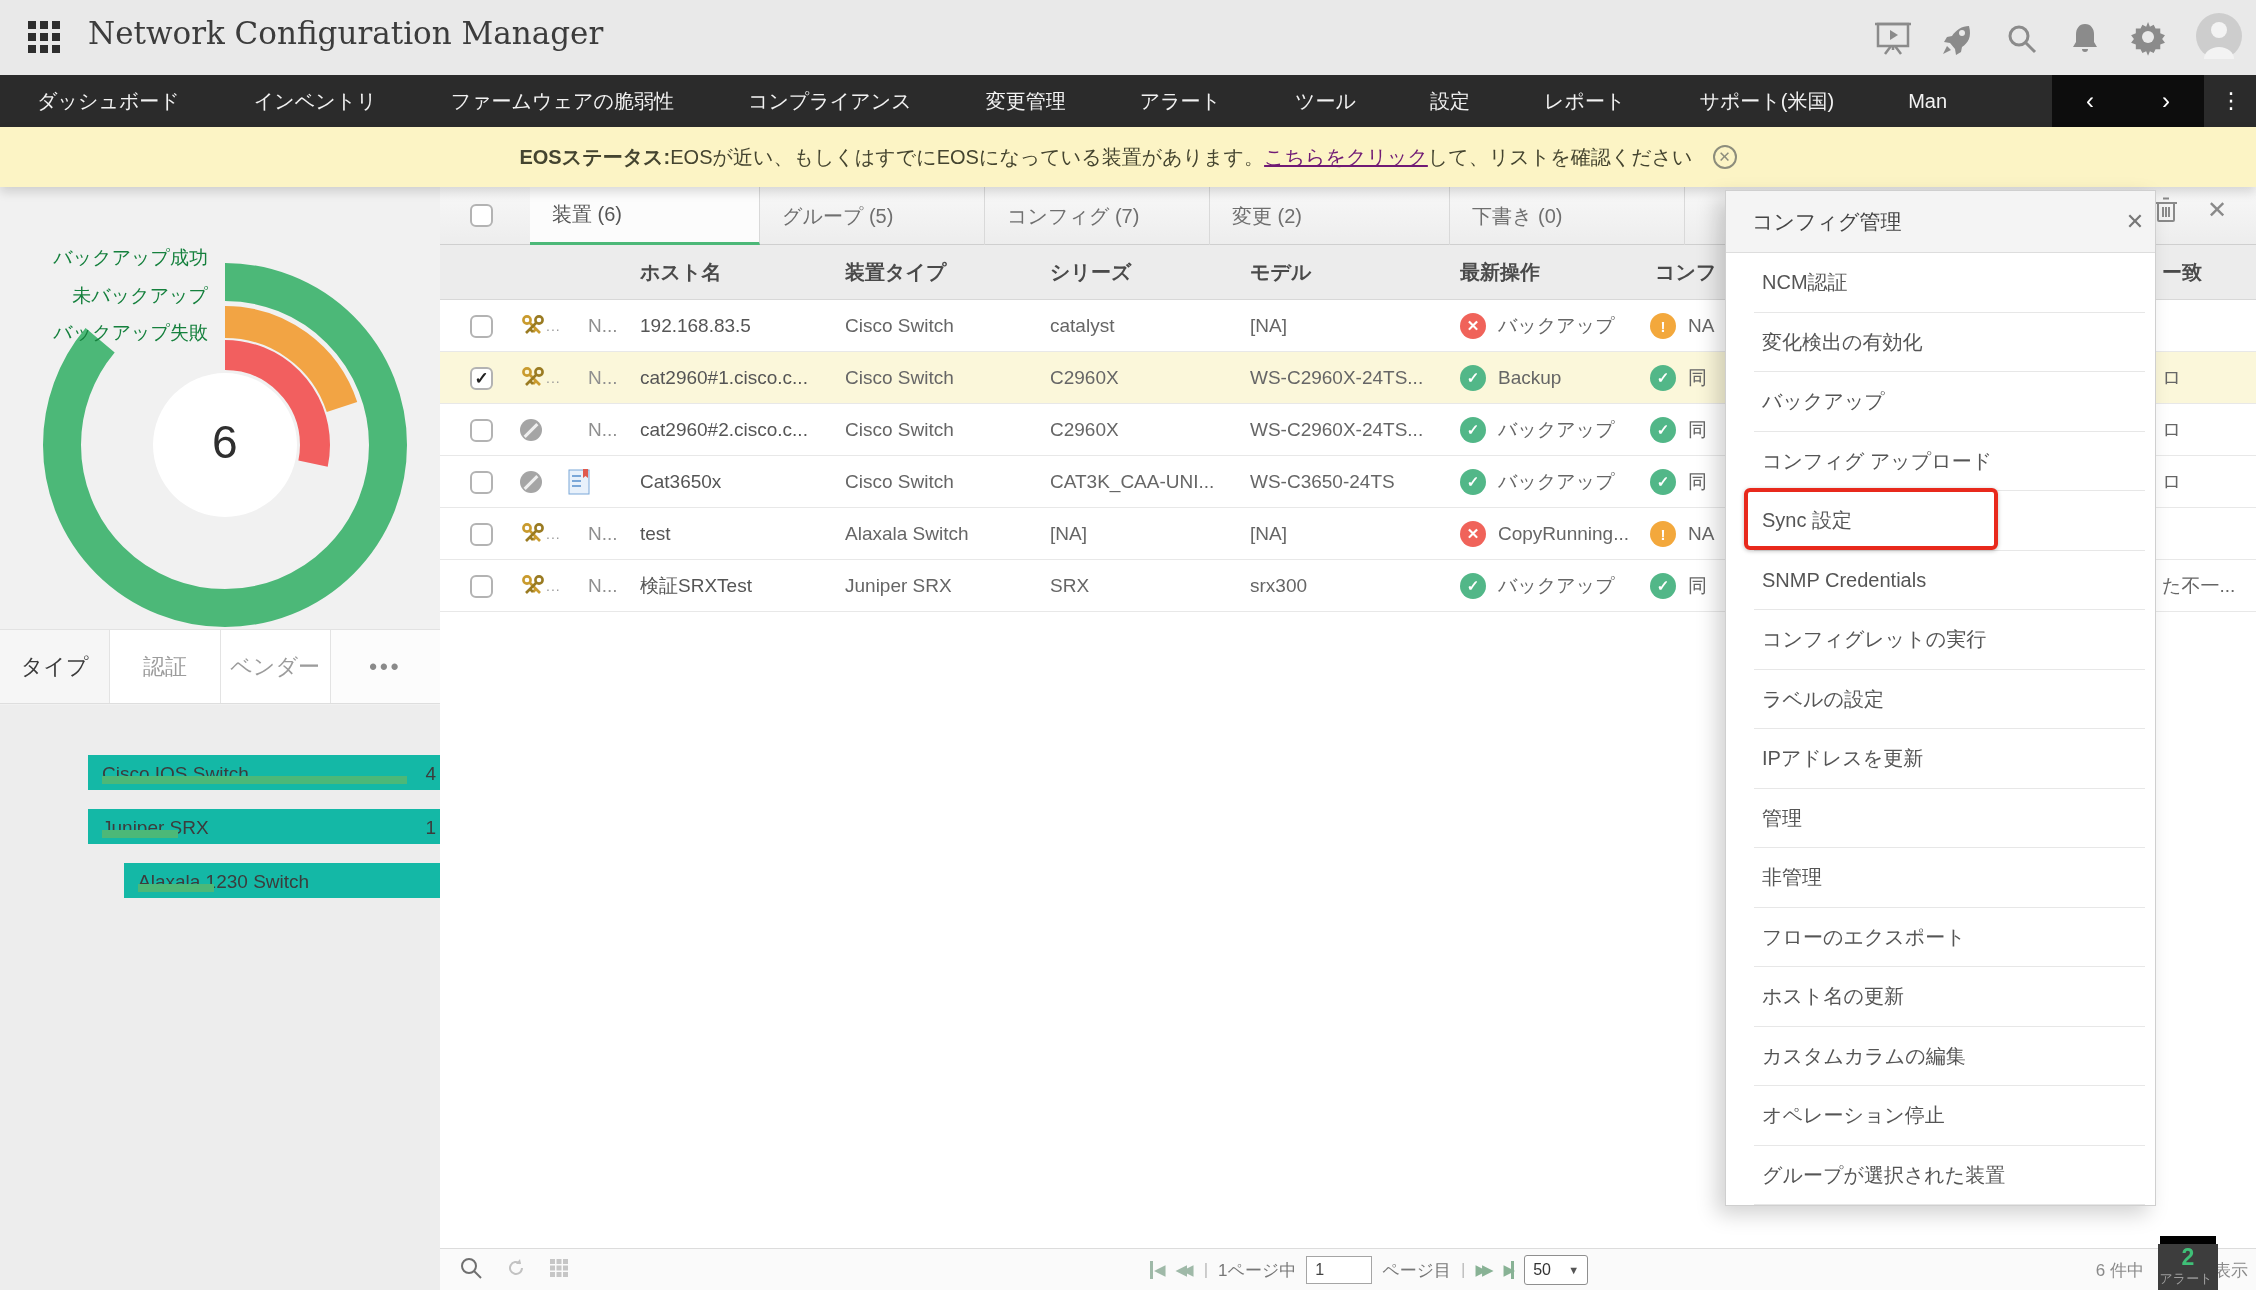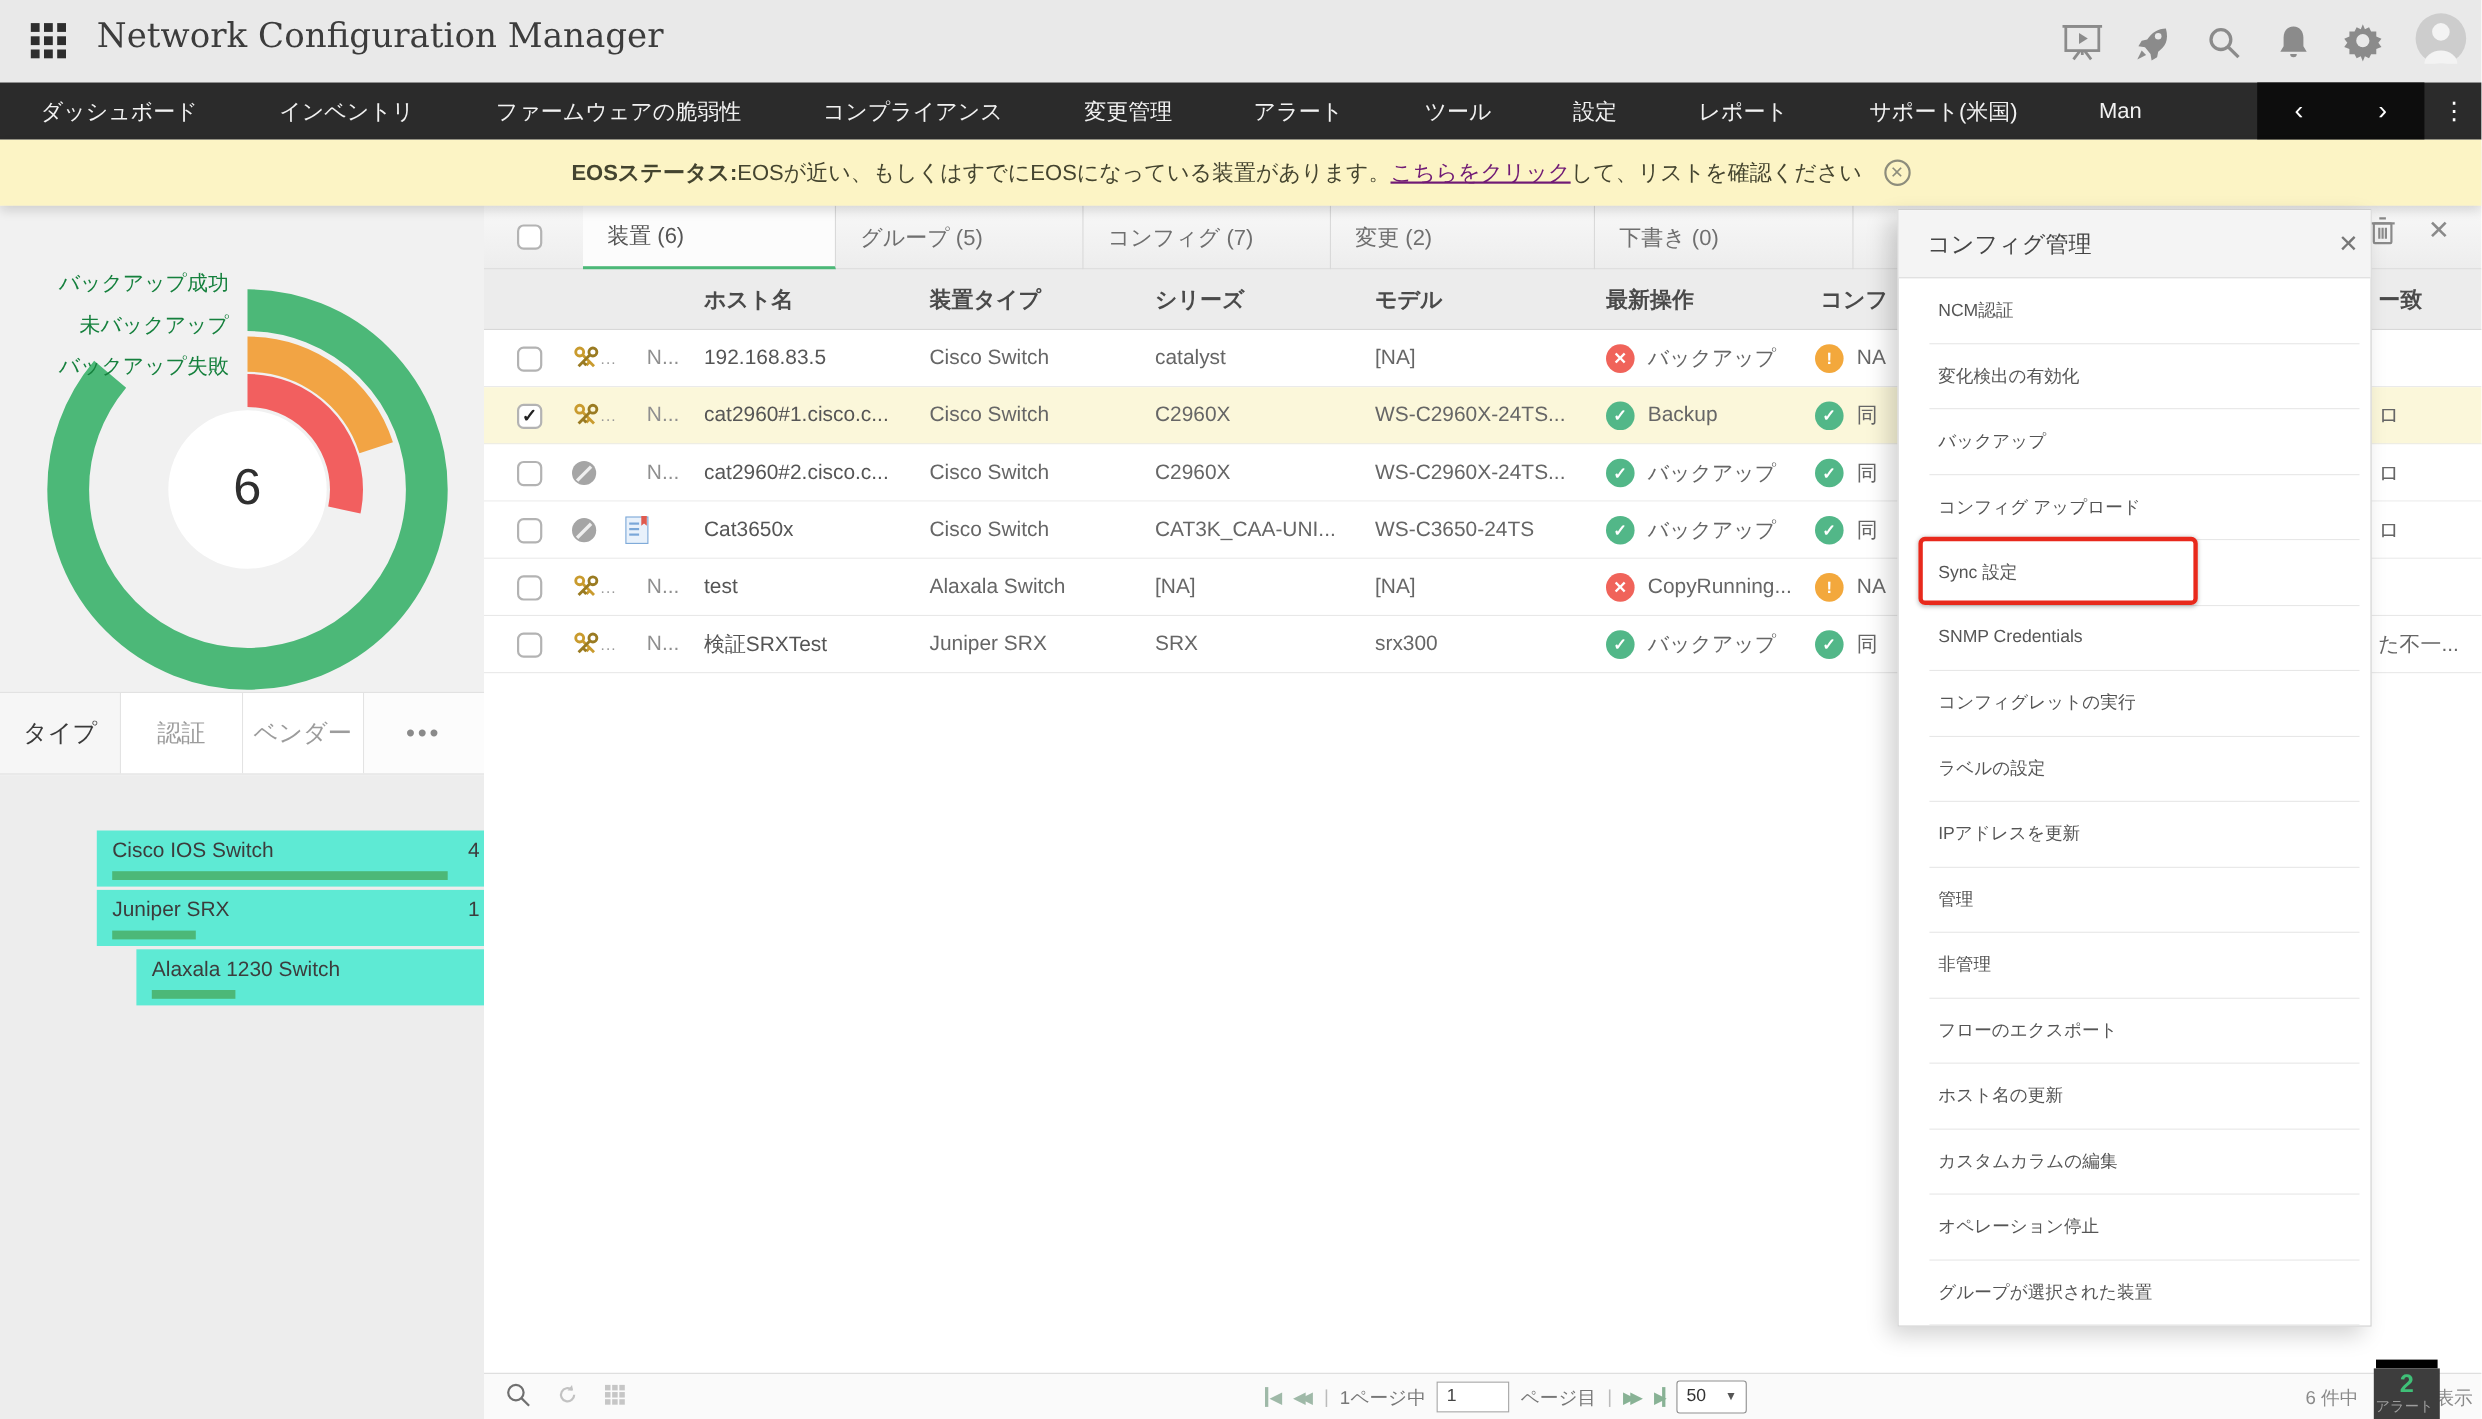--- a/index.html
+++ b/index.html
@@ -36,21 +36,21 @@
   
   .sidebar { position:absolute; left:0; top:187px; width:440px; height:1103px; background:#f1f1f1; }
   .donut-label { position:absolute; right:232px; font-size:19px; color:#15803d; white-space:nowrap; }
   .donut-center { position:absolute; font-size:46px; color:#2f2f2f; }
   .side-tabs { position:absolute; left:0; top:442px; width:440px; height:75px; display:flex; border-top:1px solid #e2e2e2; border-bottom:1px solid #dedede; }
   .side-tab { flex:1; display:flex; align-items:center; justify-content:center; font-size:22px; color:#9c9c9c;
     background:#fff; border-right:1px solid #e3e3e3; cursor:pointer; }
   .side-tab.active { background:#f6f6f6; color:#3a3a3a; }
   .side-tab.more { letter-spacing:3px; font-weight:bold; color:#8a8a8a; border-right:none; background:#fcfcfc; }
   .side-body { position:absolute; left:0; top:518px; width:440px; bottom:0; background:#ededed; }
-  .vendor-card { position:absolute; left:88px; width:360px; height:51px; background:#5eead4; }
+  .vendor-card { position:absolute; left:88px; width:360px; height:35px; background:#14b8a6; }
   .vendor-name { position:absolute; left:14px; top:8px; font-size:19px; color:#3c3c3c; }
   .vendor-count { position:absolute; right:12px; top:8px; font-size:19px; color:#3c3c3c; }
   .vendor-bar { position:absolute; left:14px; bottom:6px; height:8px; background:#4cb878; }
 
   
   .main { position:absolute; left:440px; top:187px; width:1816px; height:1061px; background:#fff; }
   .tabstrip { position:absolute; left:0; top:0; width:1816px; height:58px; background:linear-gradient(#f8f8f8,#ededed); border-bottom:1px solid #cfcfcf; }
   .cb { width:23px; height:23px; border:2px solid #b3b3b3; border-radius:6px; background:#fff; cursor:pointer;
     display:flex; align-items:center; justify-content:center; font-size:17px; color:#222; font-weight:bold; }
   .selectall { position:absolute; left:30px; top:17px; }
@@ -71,21 +71,21 @@
     color:#fff; font-size:15px; font-weight:bold; margin-right:12px; flex:none; }
   .blocked { width:22px; height:22px; border-radius:50%; background:#a5a5a5; position:relative; }
   .blocked i { position:absolute; left:2px; top:9.5px; width:18px; height:3px; background:#efefef; transform:rotate(-45deg); }
 
   
   .panel { position:absolute; left:1725px; top:190px; width:431px; height:1016px; background:#fff;
     border:1px solid #cfcfcf; box-shadow:-8px 8px 20px rgba(0,0,0,.18); z-index:5; }
   .panel-head { height:62px; background:#f4f4f4; border-bottom:1px solid #ddd; display:flex; align-items:center; }
   .panel-title { font-size:21px; color:#454545; padding-left:26px; flex:1; }
   .panel-close { width:40px; font-size:22px; color:#777; cursor:pointer; text-align:center; }
-  .panel-item { height:59.5px; display:flex; align-items:center; padding-left:36px; font-size:16px; color:#555;
+  .panel-item { height:59.5px; display:flex; align-items:center; padding-left:36px; font-size:20px; color:#555;
     cursor:pointer; position:relative; }
   .panel-item::after { content:""; position:absolute; left:28px; right:10px; bottom:0; height:1px; background:#e7e7e7; }
   .annotation { position:absolute; left:18px; top:297px; width:254px; height:62px; border:4px solid #e8291c;
     border-radius:6px; z-index:7; pointer-events:none; box-shadow:0 1px 4px rgba(0,0,0,.25); }
 
   
   .bottombar { position:absolute; left:440px; top:1248px; width:1816px; height:42px; background:#fafafa; border-top:1px solid #dcdcdc; }
   .bb-left { position:absolute; left:20px; top:0; height:42px; display:flex; align-items:center; gap:24px; }
   .pager { position:absolute; left:710px; top:0; height:42px; display:flex; align-items:center; gap:10px; font-size:17px; color:#777; }
   .pg-arrow { font-size:15px; letter-spacing:-5px; color:#9fb9a8; cursor:pointer; padding-right:5px; }

